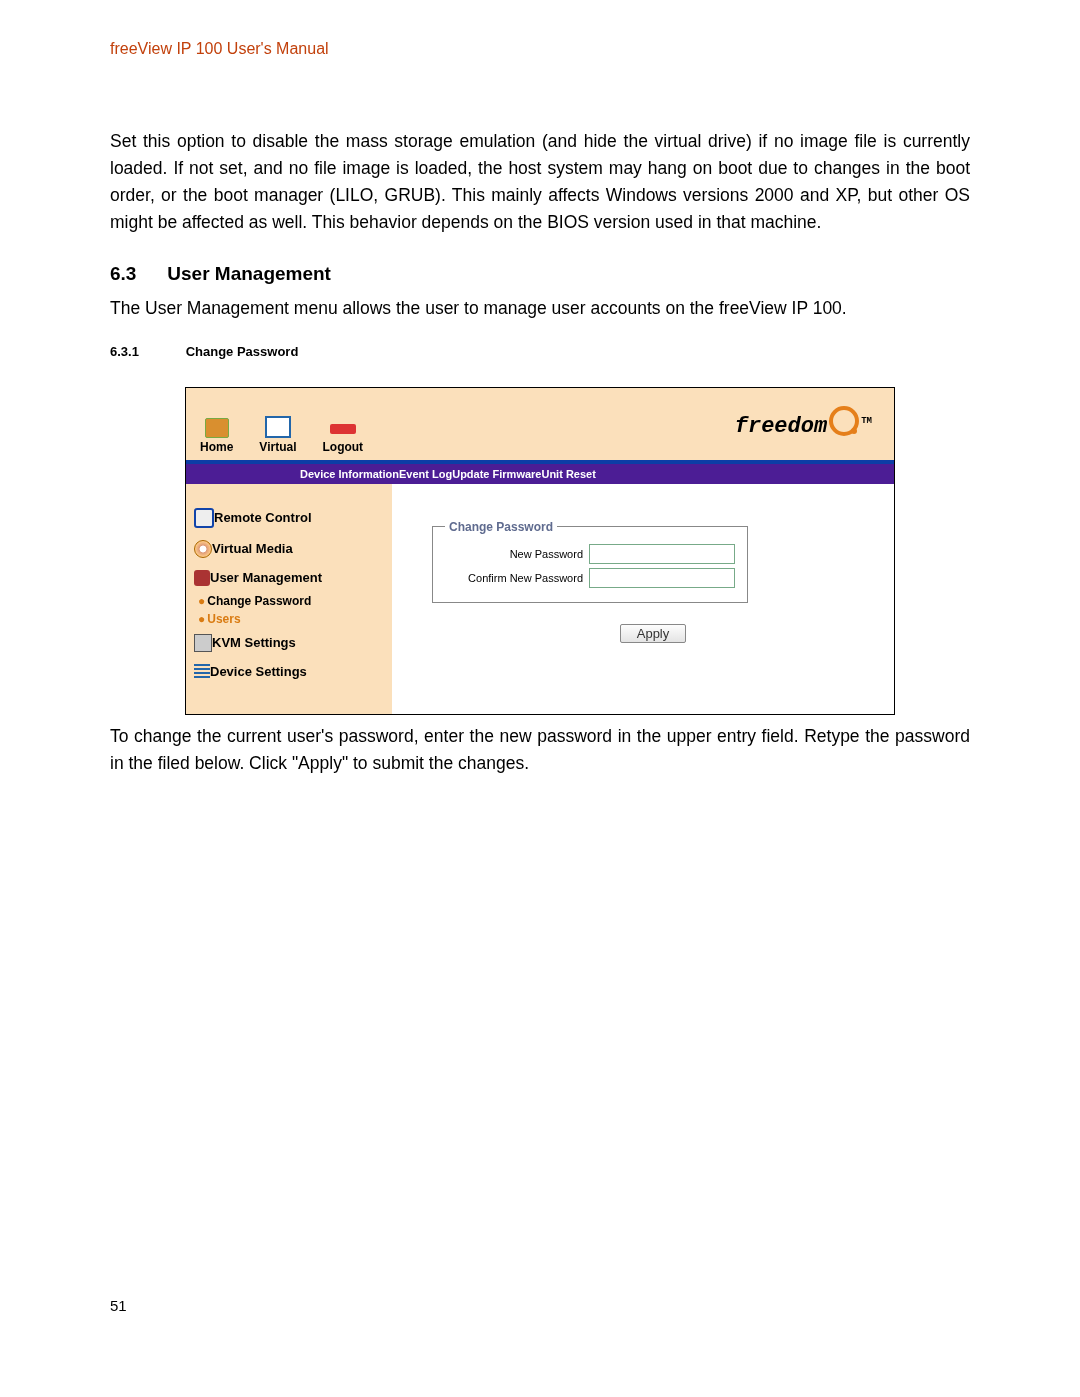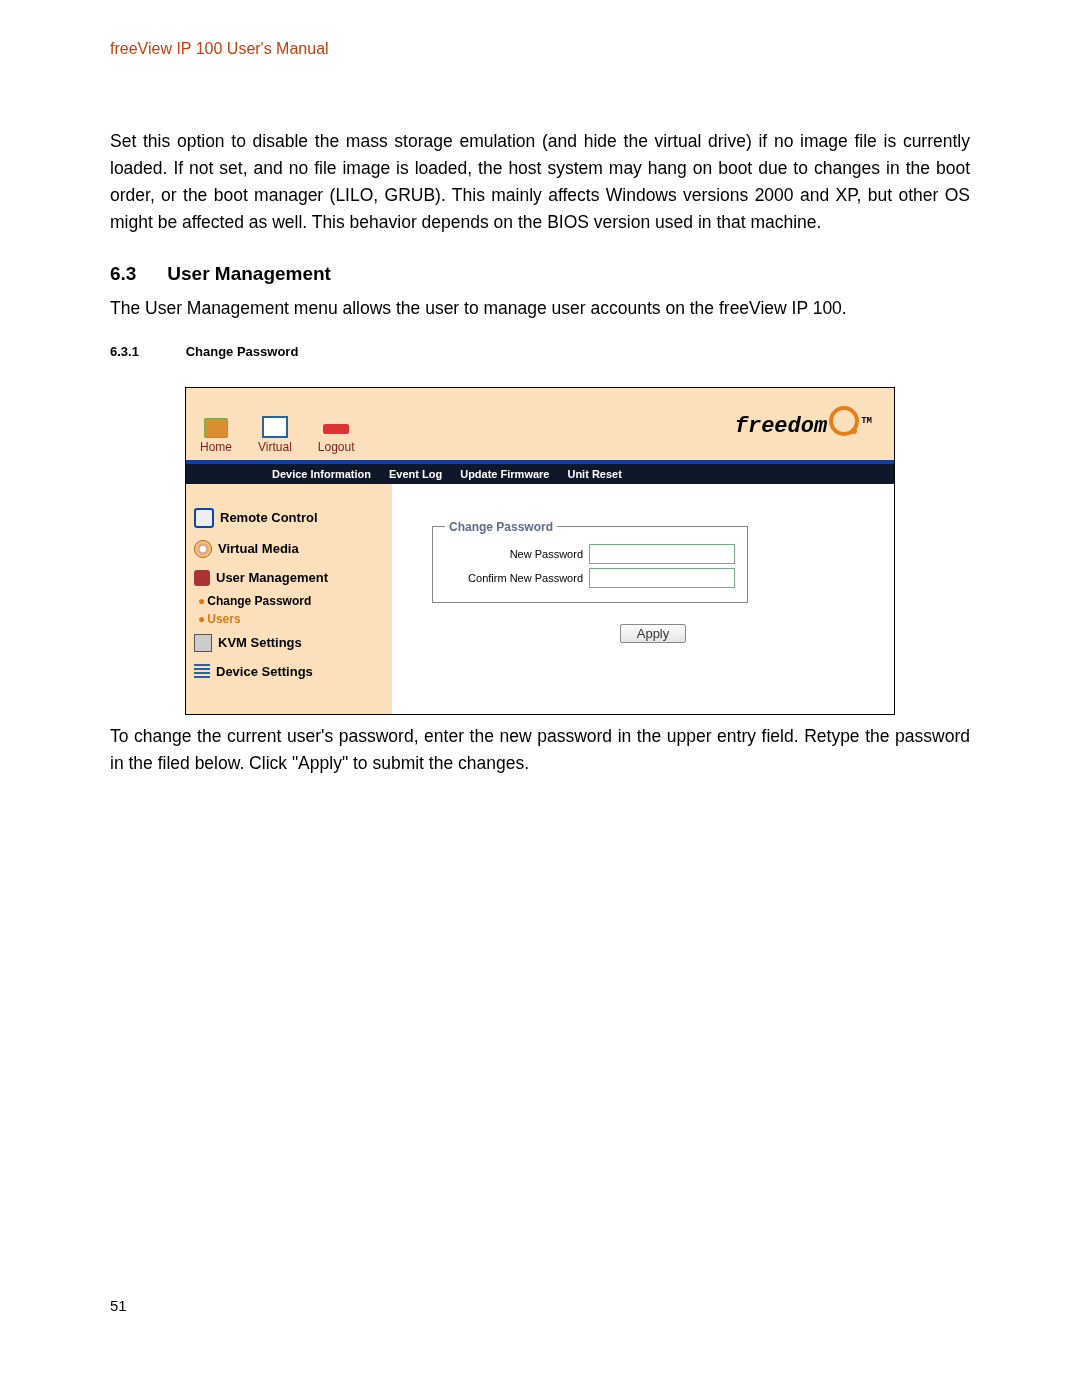--- a/index.html
+++ b/index.html
@@ -56,22 +56,22 @@
   }
   .hdr-group {
     display: flex;
     gap: 26px;
     align-items: flex-end;
     margin-bottom: 2px;
   }
   .hdr-item {
     text-align: center;
     font-size: 12px;
-    font-weight: normal;
-    color: #7f1d1d;
+    font-weight: bold;
+    color: #000000;
   }
   .hdr-icon {
     width: 22px; height: 18px; margin: 0 auto 2px auto;
   }
   .hdr-icon.home { background:#d98f2f; border:1px solid #7a4; border-radius:2px; }
   .hdr-icon.console { background:#fff; border:2px solid #26a; }
   .hdr-icon.logout { background:#d33; width:26px; height:10px; border-radius:2px; margin-bottom:6px; }
   .brand {
     position: absolute;
     right: 22px;
@@ -98,43 +98,42 @@
     background:#e57f1a;
     right:-2px;bottom:-2px;
   }
   .tm { font-size:9px; font-style:normal; vertical-align:super; margin-left:2px;}
   .blue-rule {
     height: 4px;
     background: #0d3da6;
   }
   .tab-bar {
     height: 20px;
-    background: #0f172a;
+    background: #4c1d95;
     color: #fff;
     font-size: 11px;
     font-weight: bold;
     display: flex;
     align-items: center;
-    padding-left: 86px;
-    gap: 18px;
+    padding-left: 114px;
   }
   .app-body {
     display: flex;
     min-height: 230px;
   }
   .sidebar {
     width: 190px;
     background: #fbe0bb;
     padding: 18px 8px 18px 8px;
     font-size: 13px;
   }
   .side-item {
     display:flex;
     align-items:center;
-    gap:6px;
+    gap:0;
     font-weight:bold;
     color:#000;
     padding: 6px 0;
   }
   .side-icon {
     width:16px;height:16px;flex:0 0 16px;
   }
   .si-monitor{background:#eee;border:2px solid #14a;border-radius:3px;}
   .si-cd{background:radial-gradient(circle,#fff 30%,#d97 32%,#fc8 70%);border-radius:50%;border:1px solid #a60;}
   .si-keys{background:#a33;border-radius:3px;}

